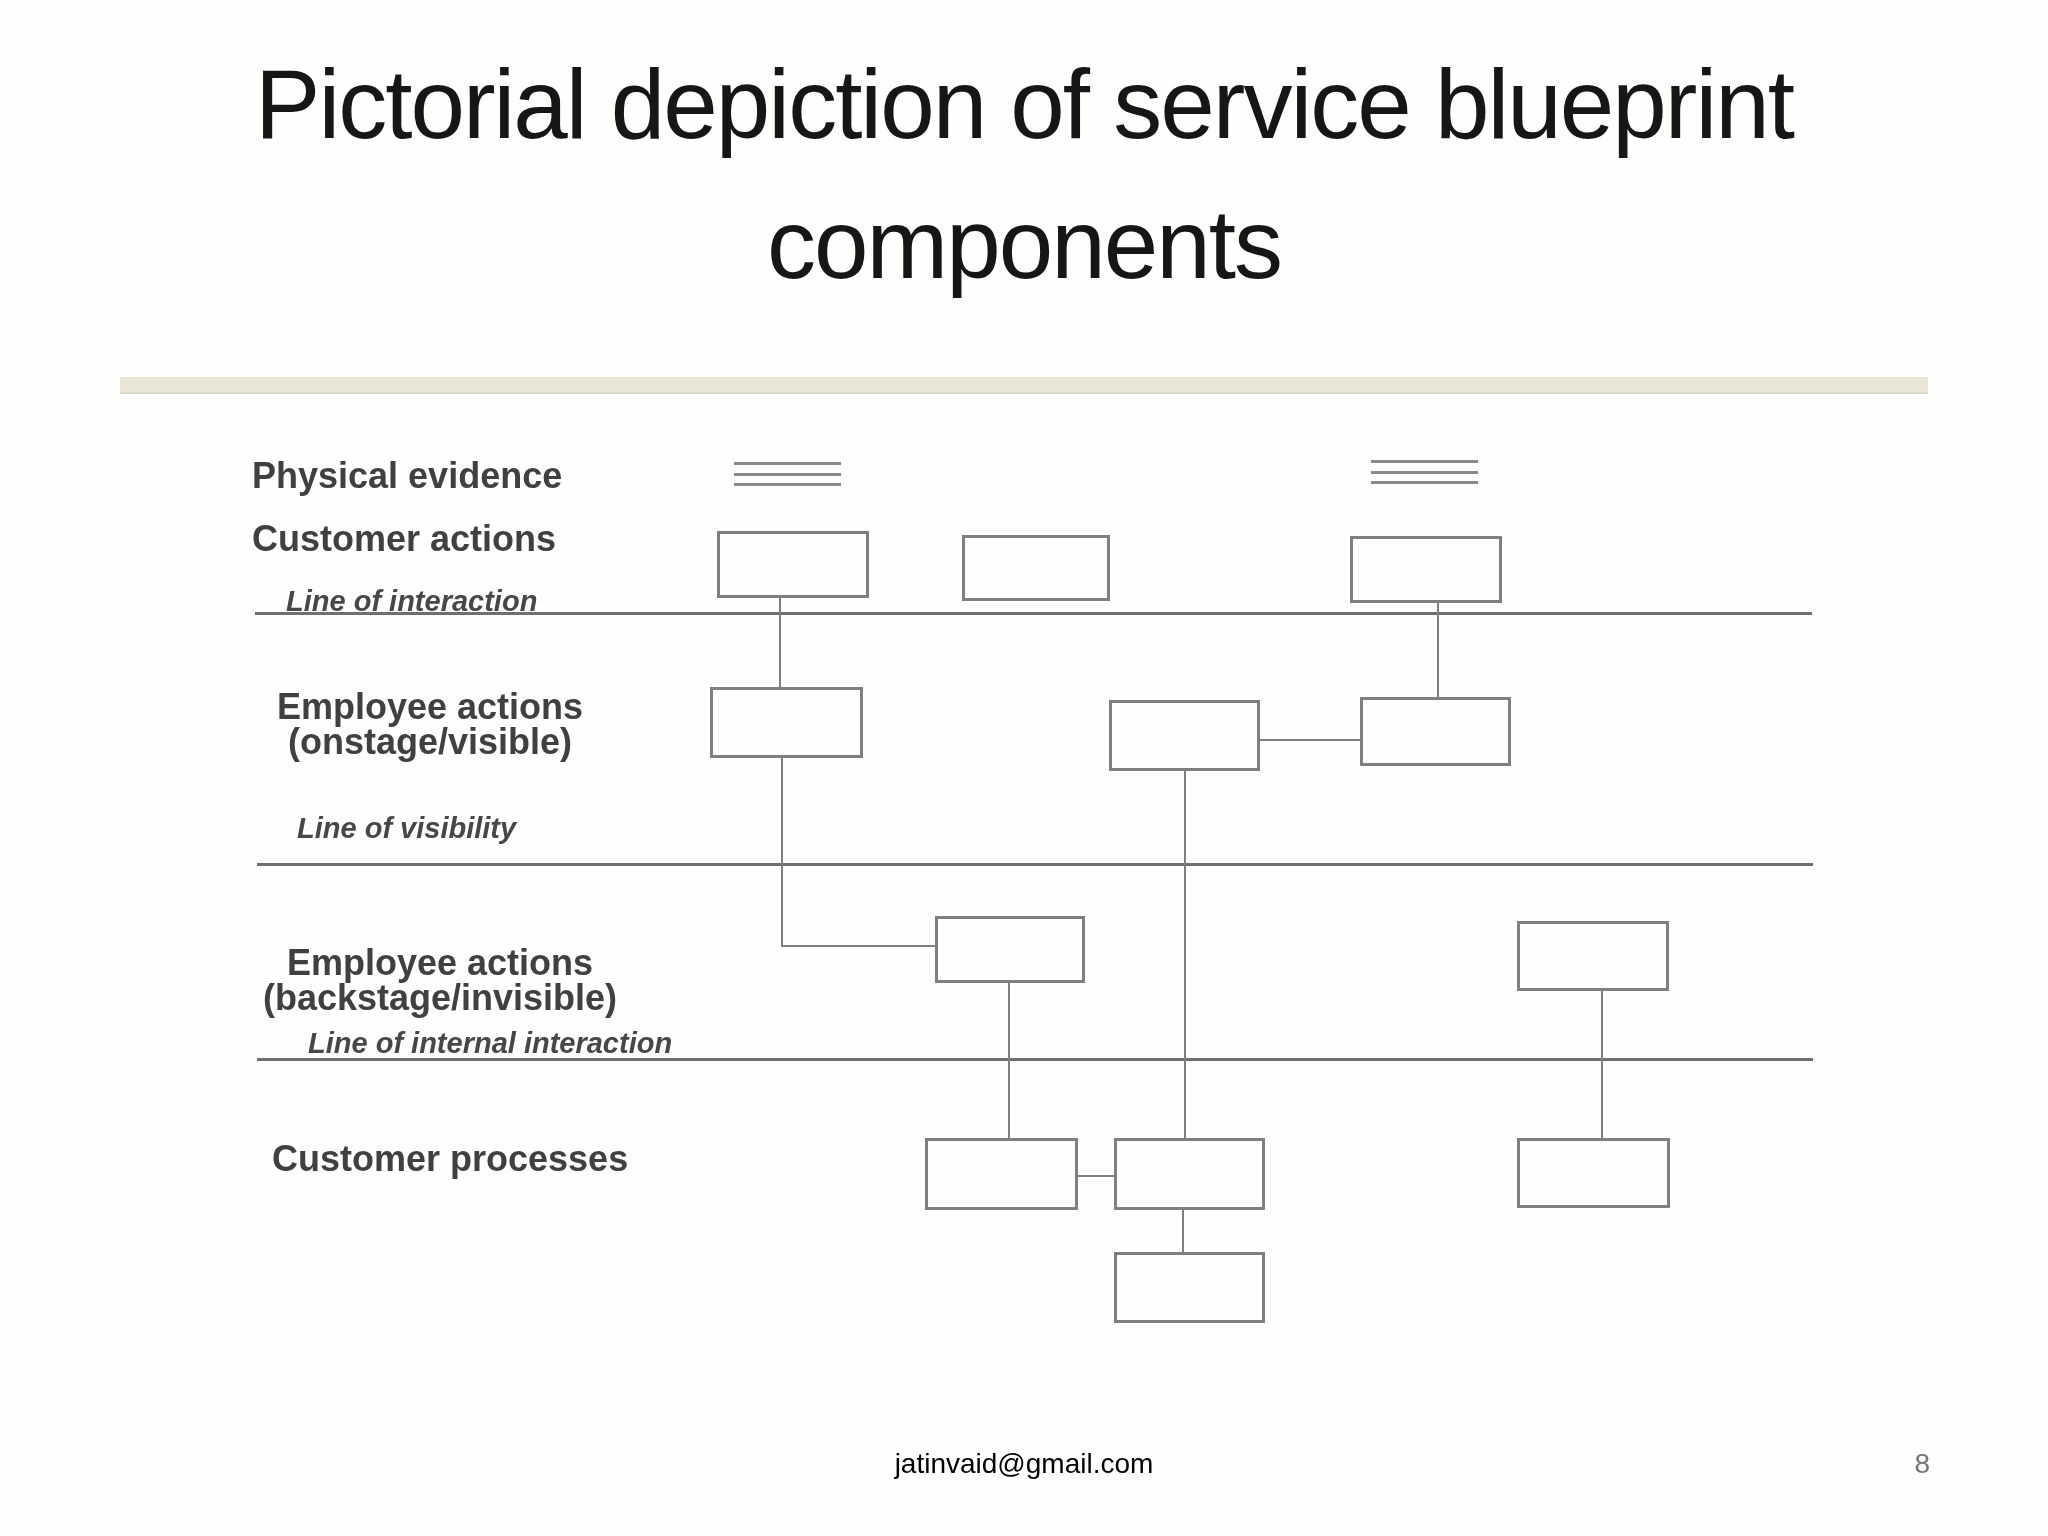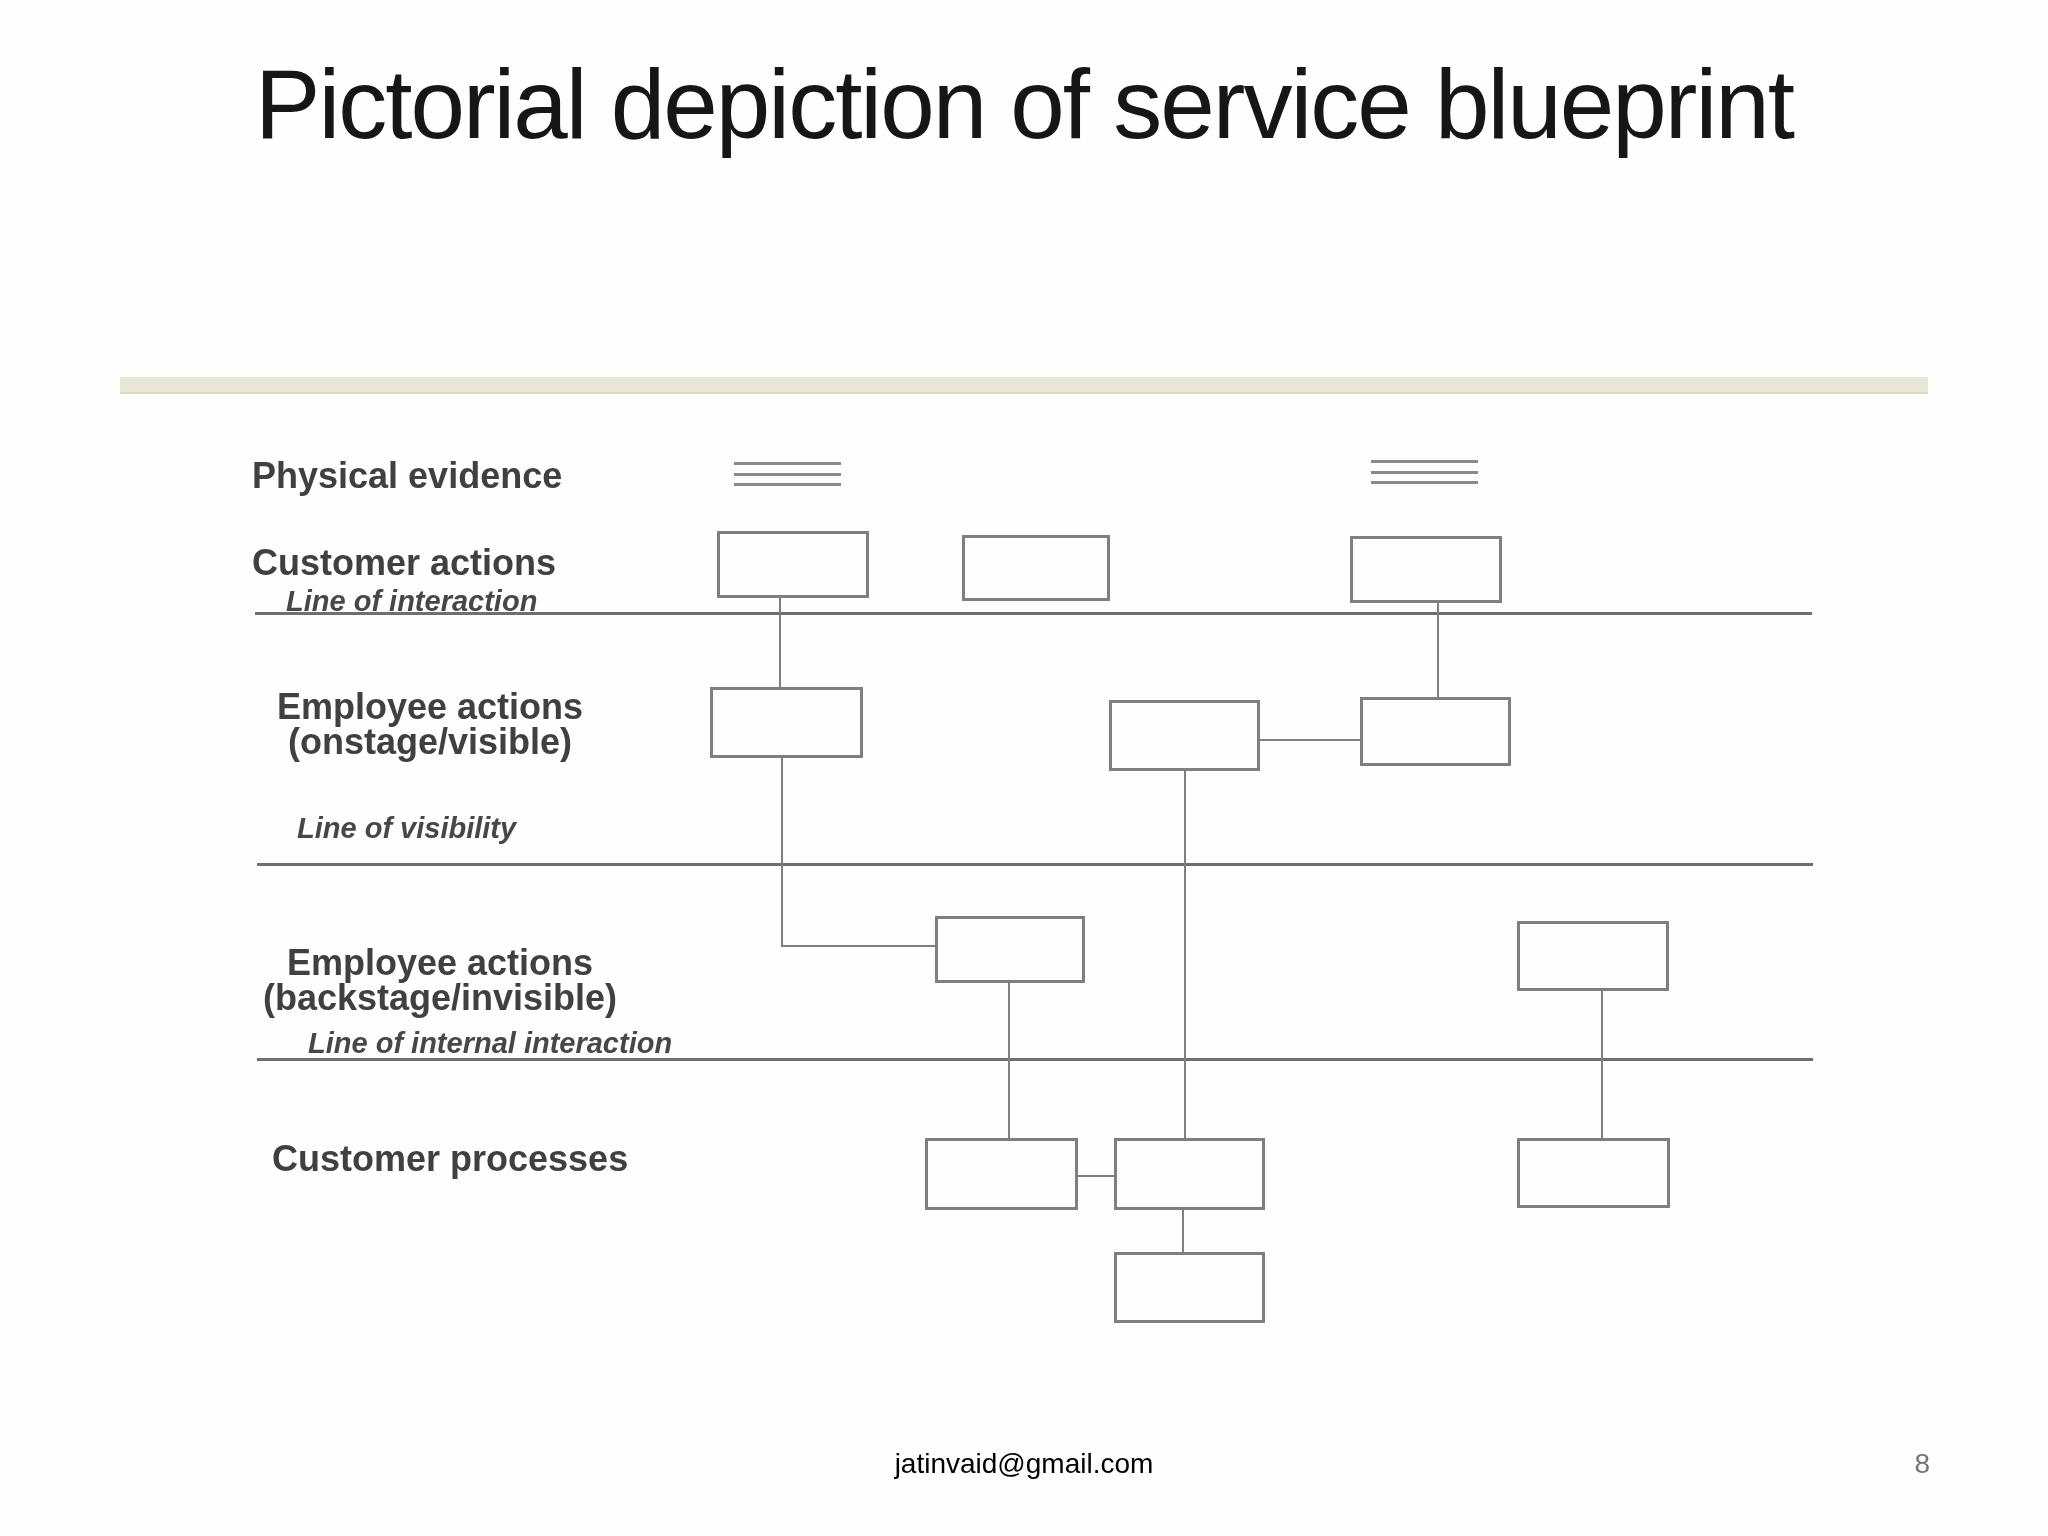--- a/index.html
+++ b/index.html
@@ -120,27 +120,28 @@
     color: #757575;
   }
 </style>
 </head>
 <body>
 
 <div class="slide">
 
   <div class="title">
     <div>Pictorial depiction of service blueprint</div>
+    <div>components</div>
   </div>
 
   <div class="divider-bar"></div>
 
   <div class="lbl" style="left:252px; top:458px;">Physical evidence</div>
 
-  <div class="lbl" style="left:252px; top:521px;margin-top:24px;">Customer actions</div>
+  <div class="lbl" style="left:252px; top:521px;">Customer actions</div>
 
   <div class="lbl-italic" style="left:286px; top:585px;">Line of interaction</div>
 
   <div class="lbl lbl-center" style="left:230px; top:689px; width:400px;">
     <div>Employee actions</div>
     <div>(onstage/visible)</div>
   </div>
 
   <div class="lbl-italic" style="left:297px; top:812px;">Line of visibility</div>
 

